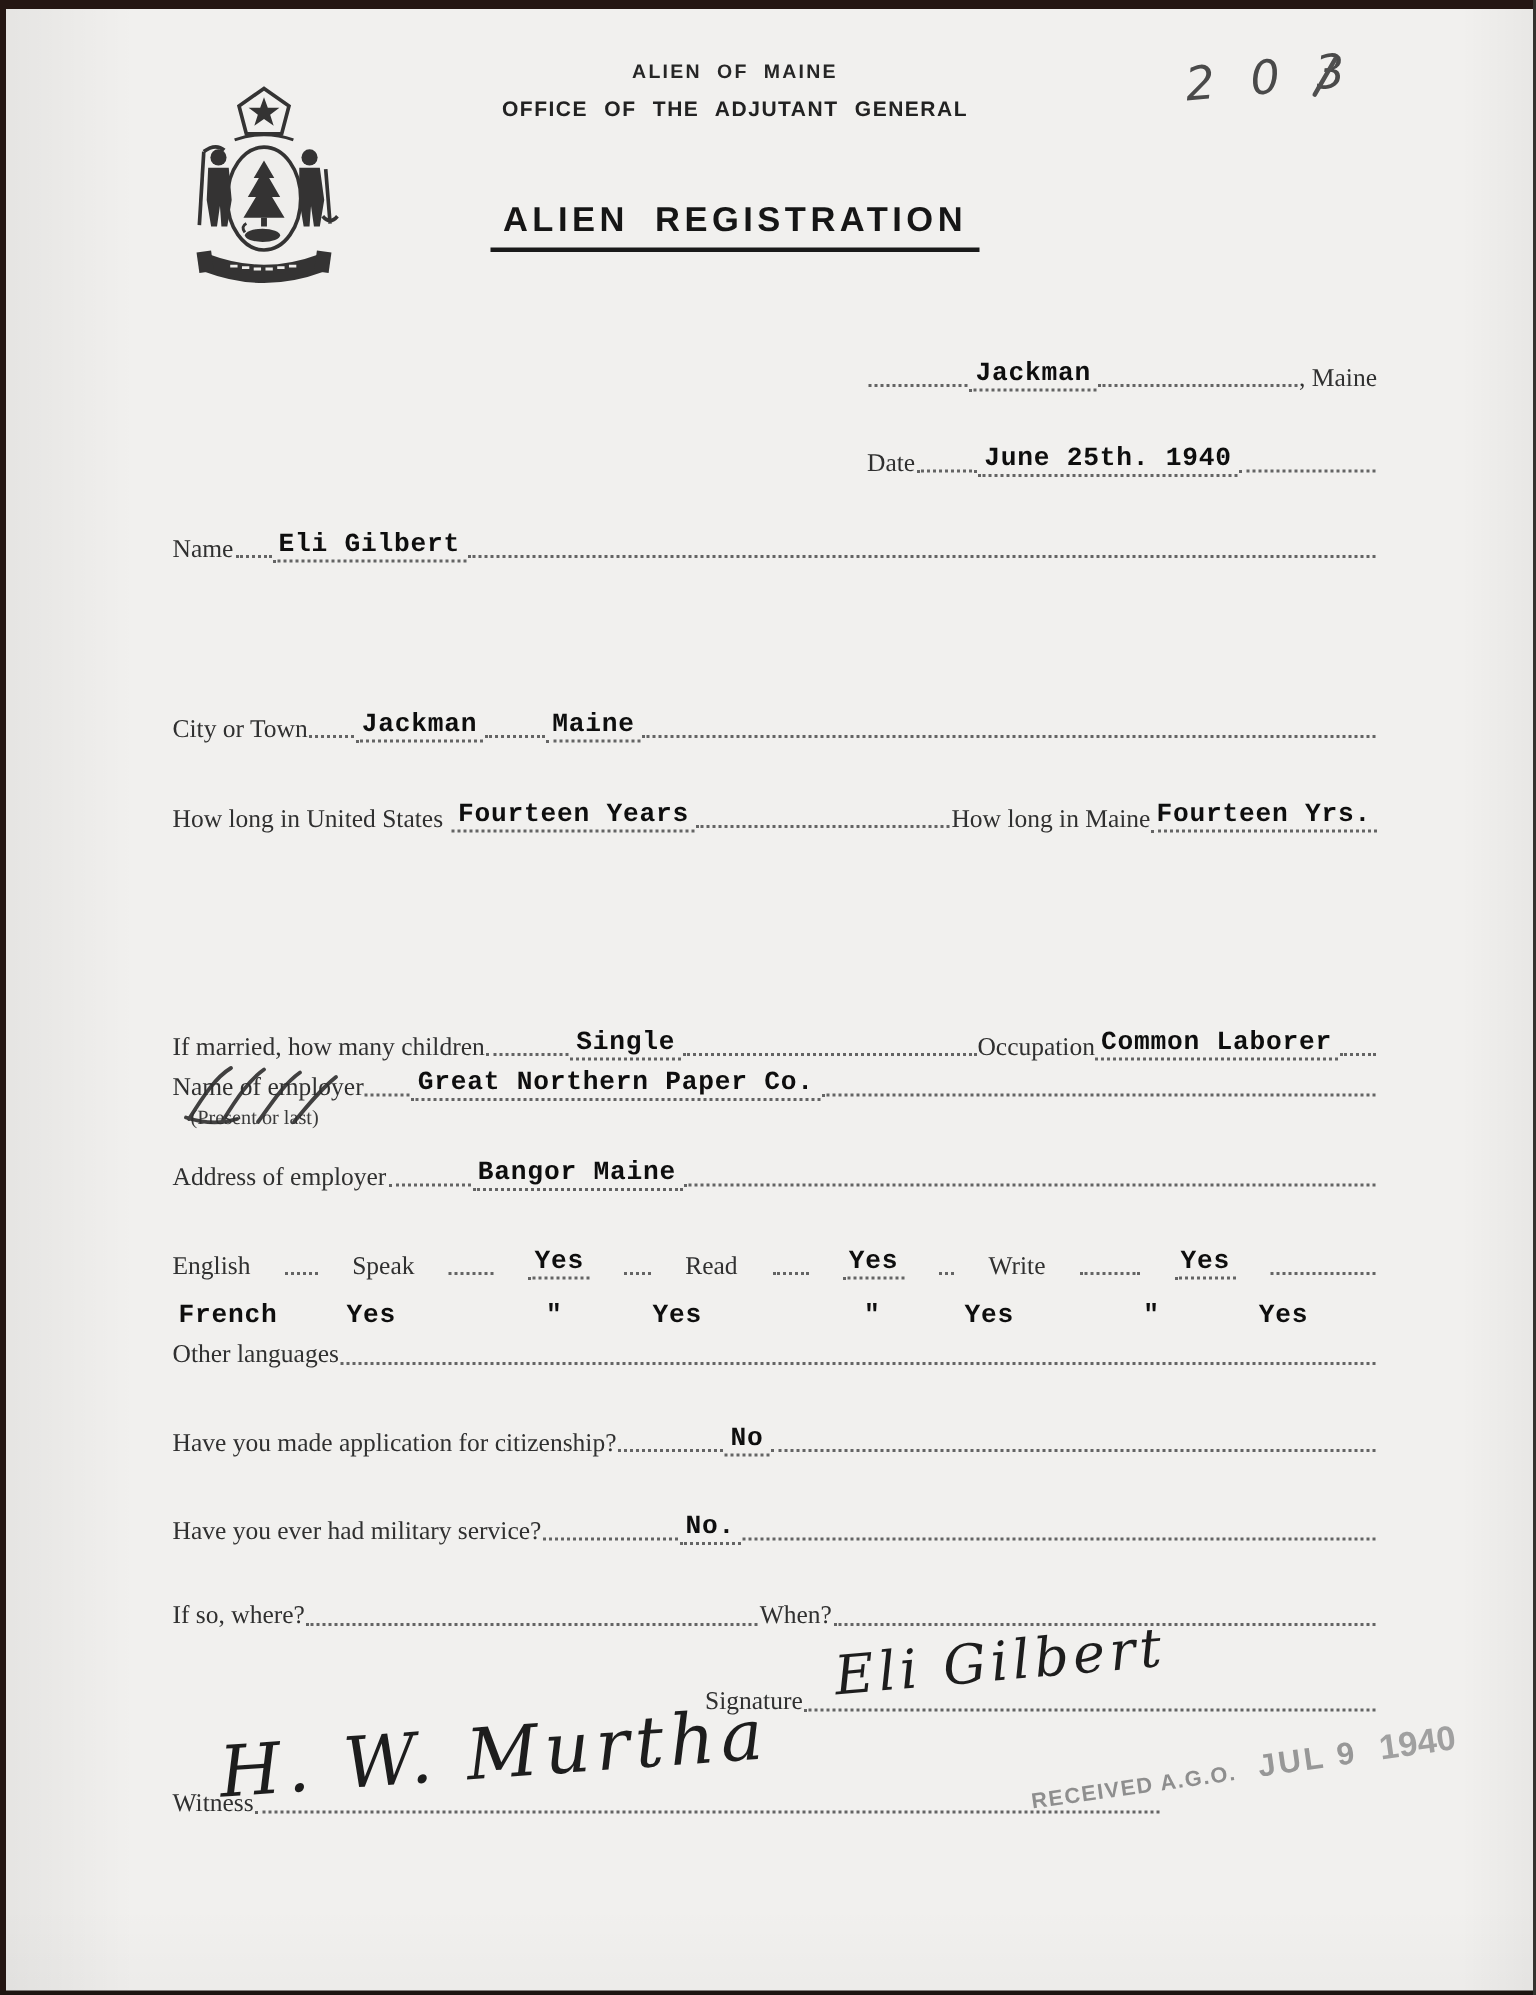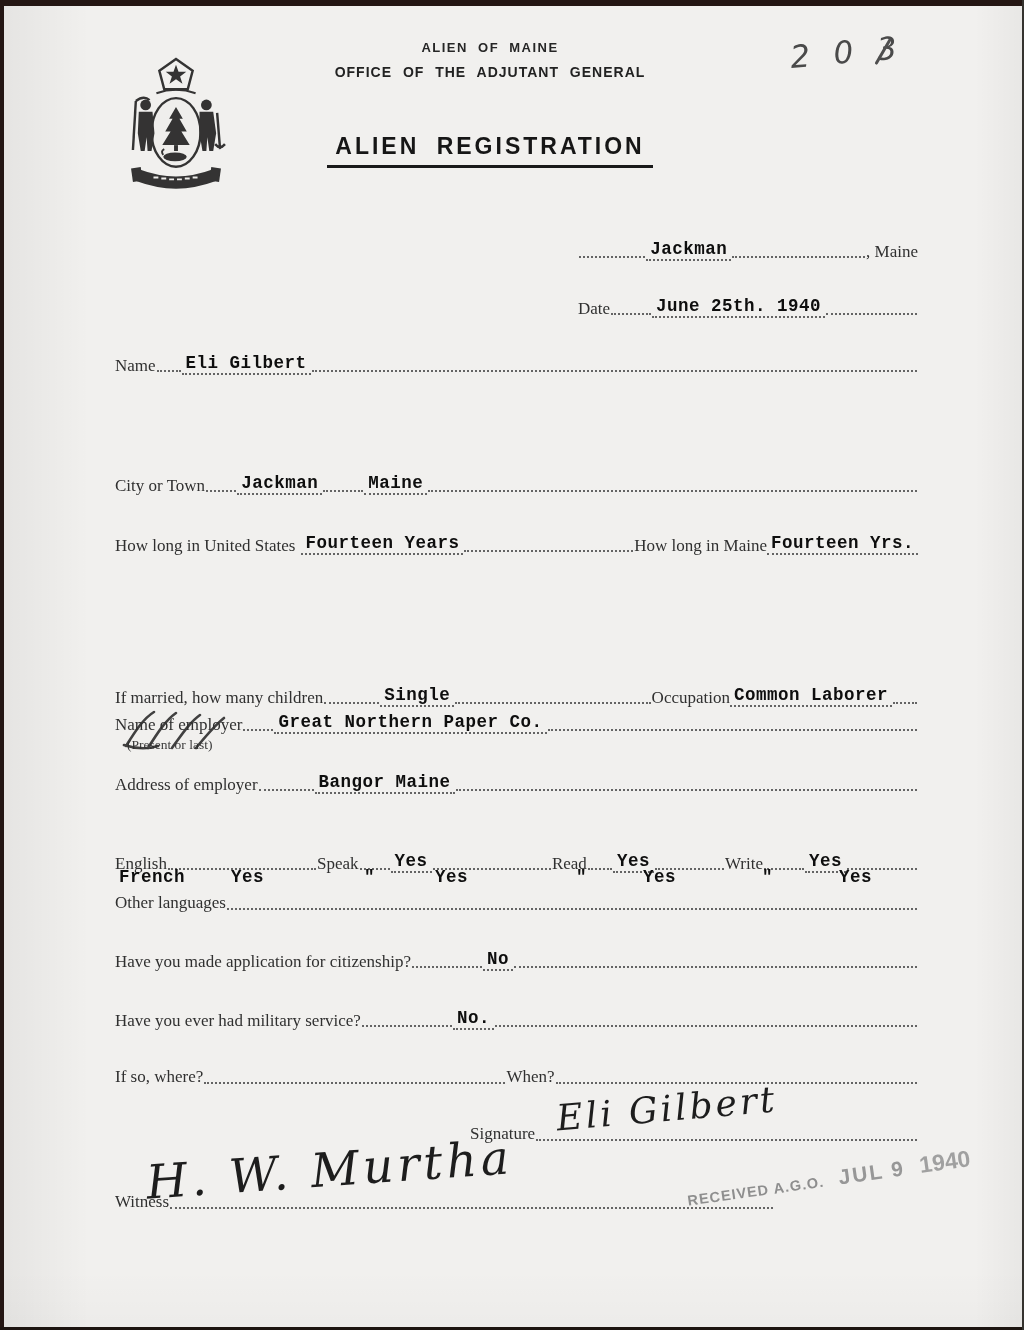--- a/index.html
+++ b/index.html
@@ -230,21 +230,21 @@
     </g>
   </svg>
 
   <div class="line" style="top:773px;">
     <span class="lab">Address of employer</span>
     <span class="dots dw55"></span>
     <span class="typed">Bangor Maine</span>
     <span class="dots"></span>
   </div>
 
-  <div class="line" style="top:852px;">
+  <div class="line" style="top:832px;gap:22px;">
     <span class="lab">English</span>
     <span class="dots g15"></span>
     <span class="lab">Speak</span>
     <span class="dots dw30"></span>
     <span class="typed">Yes</span>
     <span class="dots g12"></span>
     <span class="lab">Read</span>
     <span class="dots dw24"></span>
     <span class="typed">Yes</span>
     <span class="dots g07"></span>

